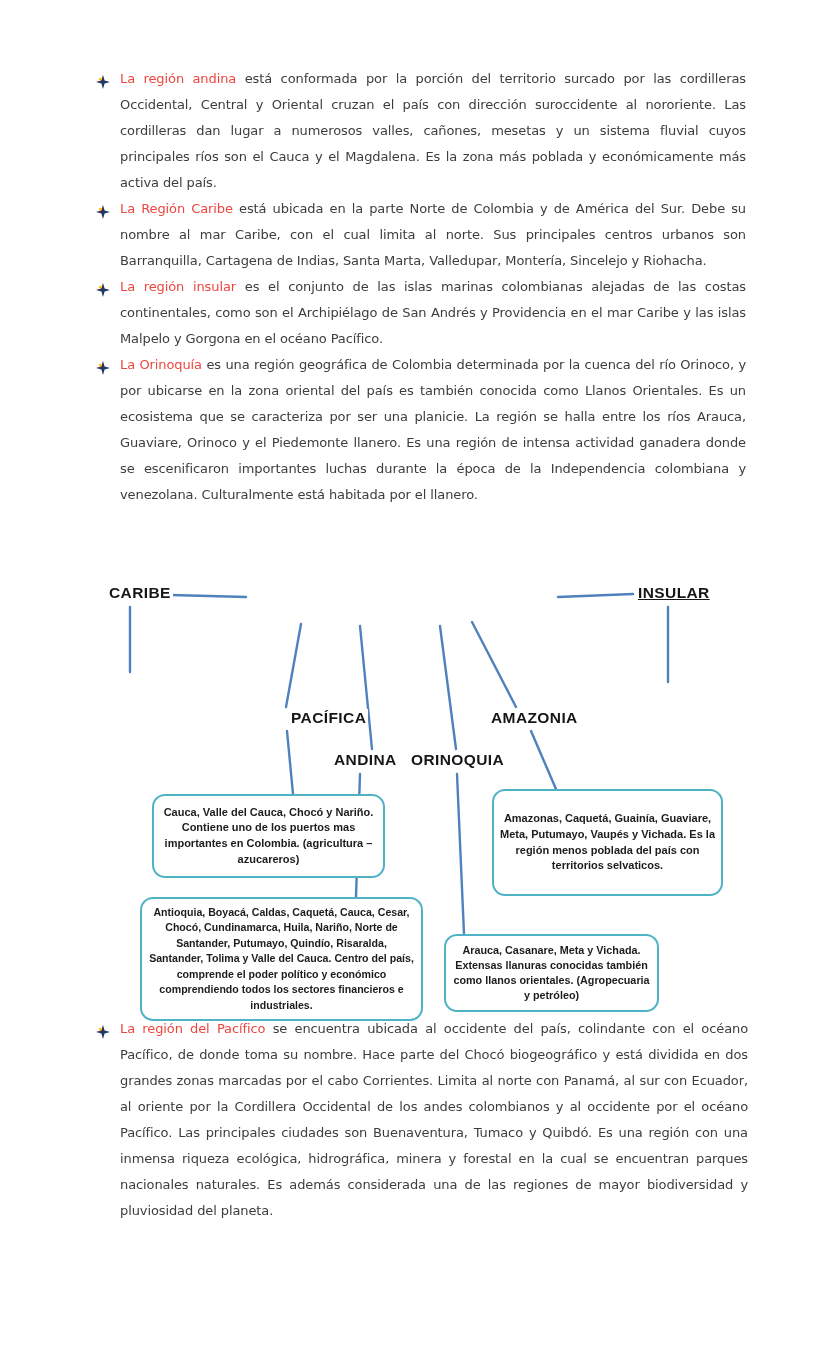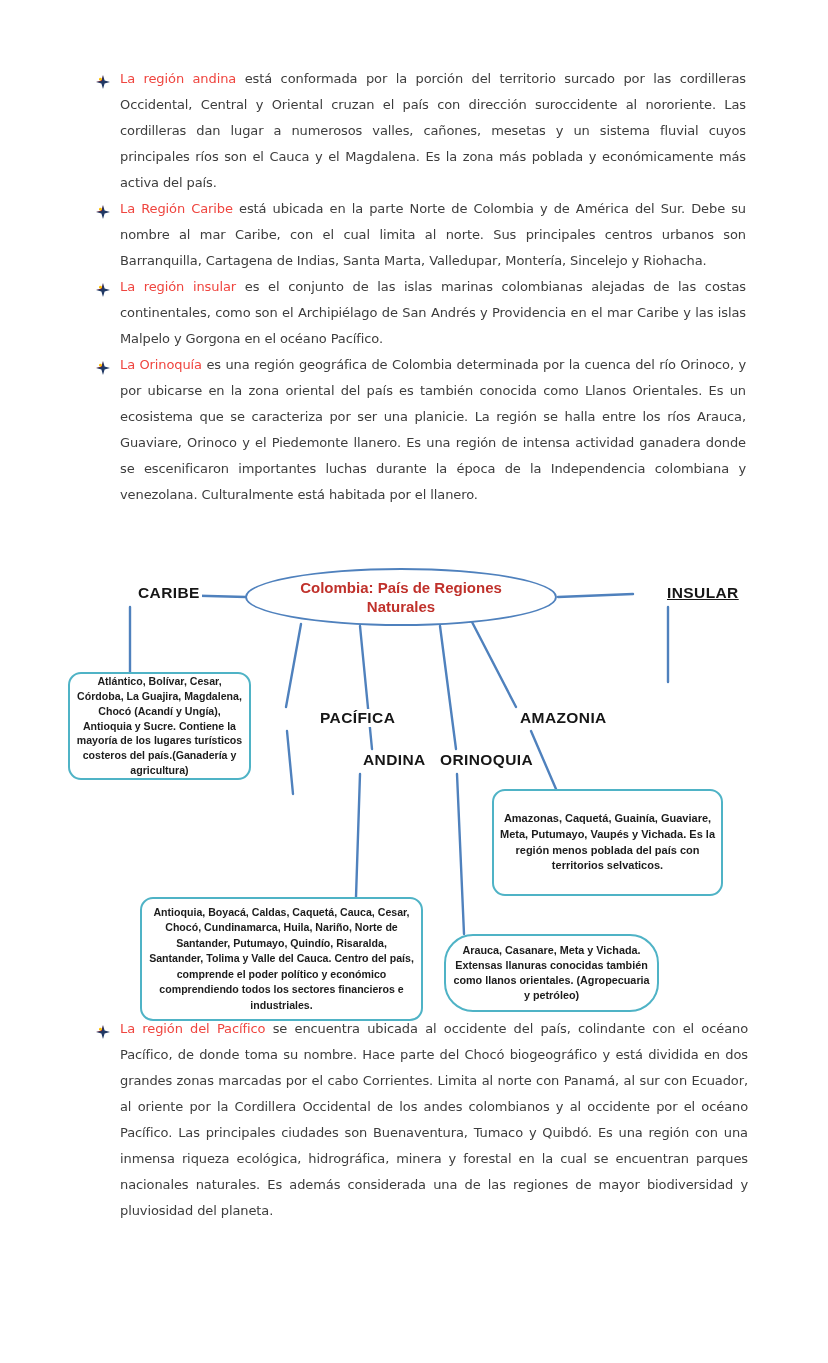--- a/index.html
+++ b/index.html
@@ -47,38 +47,38 @@
     font-family:"Liberation Sans",sans-serif;
     font-weight:bold;font-size:15px;line-height:1.3;
     color:var(--title-red);
     padding:0 26px;
   }
   .dlabel{
     position:absolute;
     font-family:"Liberation Sans",sans-serif;
     font-weight:bold;font-size:15.5px;color:#161616;
     letter-spacing:0.4px;white-space:nowrap;
-    background:#fff;padding:0 2px;margin-left:29px;
+    background:#fff;padding:0 2px;
   }
   .dbox{
     position:absolute;
     border:2px solid var(--box-teal);border-radius:13px;
     background:#fff;
     display:flex;align-items:center;justify-content:center;
     text-align:center;
     font-family:"Liberation Sans",sans-serif;
     font-weight:bold;color:var(--diagram-text);
     padding:3px 6px;
   }
   .dbox.caribe  {left:68px; top:112px;width:183px;height:108px;font-size:10.6px;line-height:14.8px;}
   .dbox.insular {left:583px;top:122px;width:167px;height:80px; font-size:9.9px; line-height:15px;}
   .dbox.pacifica{left:152px;top:234px;width:233px;height:84px; font-size:11px;  line-height:15.6px;}
   .dbox.amazonia{left:492px;top:229px;width:231px;height:107px; font-size:11px;  line-height:15.6px;}
   .dbox.andina  {left:140px;top:337px;width:283px;height:124px;font-size:10.6px;line-height:15.4px;}
-  .dbox.orinoquia{left:444px;top:374px;width:215px;height:78px;font-size:10.8px;line-height:15.2px;border-radius:29px;}
+  .dbox.orinoquia{left:444px;top:374px;width:215px;height:78px;font-size:10.8px;line-height:15.2px;}
   .lbl-caribe   {left:107px;top:24px;}
   .lbl-insular  {left:636px;top:24px;text-decoration:underline;}
   .lbl-pacifica {left:251px;top:149px;padding-left:40px;}
   .lbl-amazonia {left:489px;top:149px;text-align:center;}
   .lbl-andina   {left:332px;top:191px;}
   .lbl-orinoquia{left:409px;top:191px;}
 </style>
 </head>
 <body>
 
@@ -129,32 +129,29 @@
       <path class="conn" d="M301,64 L286,147"></path>
       <path class="conn" d="M287,171 L293,234"></path>
       <path class="conn" d="M360,66 L372,189"></path>
       <path class="conn" d="M360,214 L356,337"></path>
       <path class="conn" d="M440,66 L456,189"></path>
       <path class="conn" d="M457,214 L464,374"></path>
       <path class="conn" d="M472,62 L516,147"></path>
       <path class="conn" d="M531,171 L556,229"></path>
     </svg>
 
-    <div class="ellipse">
-      <span>Colombia: País de Regiones Naturales</span>
-    </div>
 
     <div class="dlabel lbl-caribe">CARIBE</div>
     <div class="dlabel lbl-insular">INSULAR</div>
     <div class="dlabel lbl-pacifica">PACÍFICA</div>
     <div class="dlabel lbl-amazonia">AMAZONIA</div>
     <div class="dlabel lbl-andina">ANDINA</div>
     <div class="dlabel lbl-orinoquia">ORINOQUIA</div>
 
-    <div class="dbox caribe">Atlántico, Bolívar, Cesar, Córdoba, La Guajira, Magdalena, Chocó (Acandí y Ungía), Antioquia y Sucre. Contiene la mayoría de los lugares turísticos costeros del país.(Ganadería y agricultura)</div>
+    <div class="dbox pacifica">Cauca, Valle del Cauca, Chocó y Nariño. Contiene uno de los puertos mas importantes en Colombia. (agricultura – azucareros)</div>
     <div class="dbox amazonia">Amazonas, Caquetá, Guainía, Guaviare, Meta, Putumayo, Vaupés y Vichada. Es la región menos poblada del país con territorios selvaticos.</div>
     <div class="dbox andina">Antioquia, Boyacá, Caldas, Caquetá, Cauca, Cesar, Chocó, Cundinamarca, Huila, Nariño, Norte de Santander, Putumayo, Quindío, Risaralda, Santander, Tolima y Valle del Cauca. Centro del país, comprende el poder político y económico comprendiendo todos los sectores financieros e industriales.</div>
     <div class="dbox orinoquia">Arauca, Casanare, Meta y Vichada. Extensas llanuras conocidas también como llanos orientales. (Agropecuaria y petróleo)</div>
   </div>
 
   <div class="textblock bottom-para">
     <p class="para">
       <span class="bullet-glyph"><svg width="14" height="14" viewBox="0 0 14 14">
             <polygon points="7,0 8.6,5.4 14,7 8.6,8.6 7,14 5.4,8.6 0,7 5.4,5.4" fill="#203864"></polygon>
             <polygon points="7,0 5.4,5.4 0,7 5.8,6 " fill="#c00000"></polygon>

